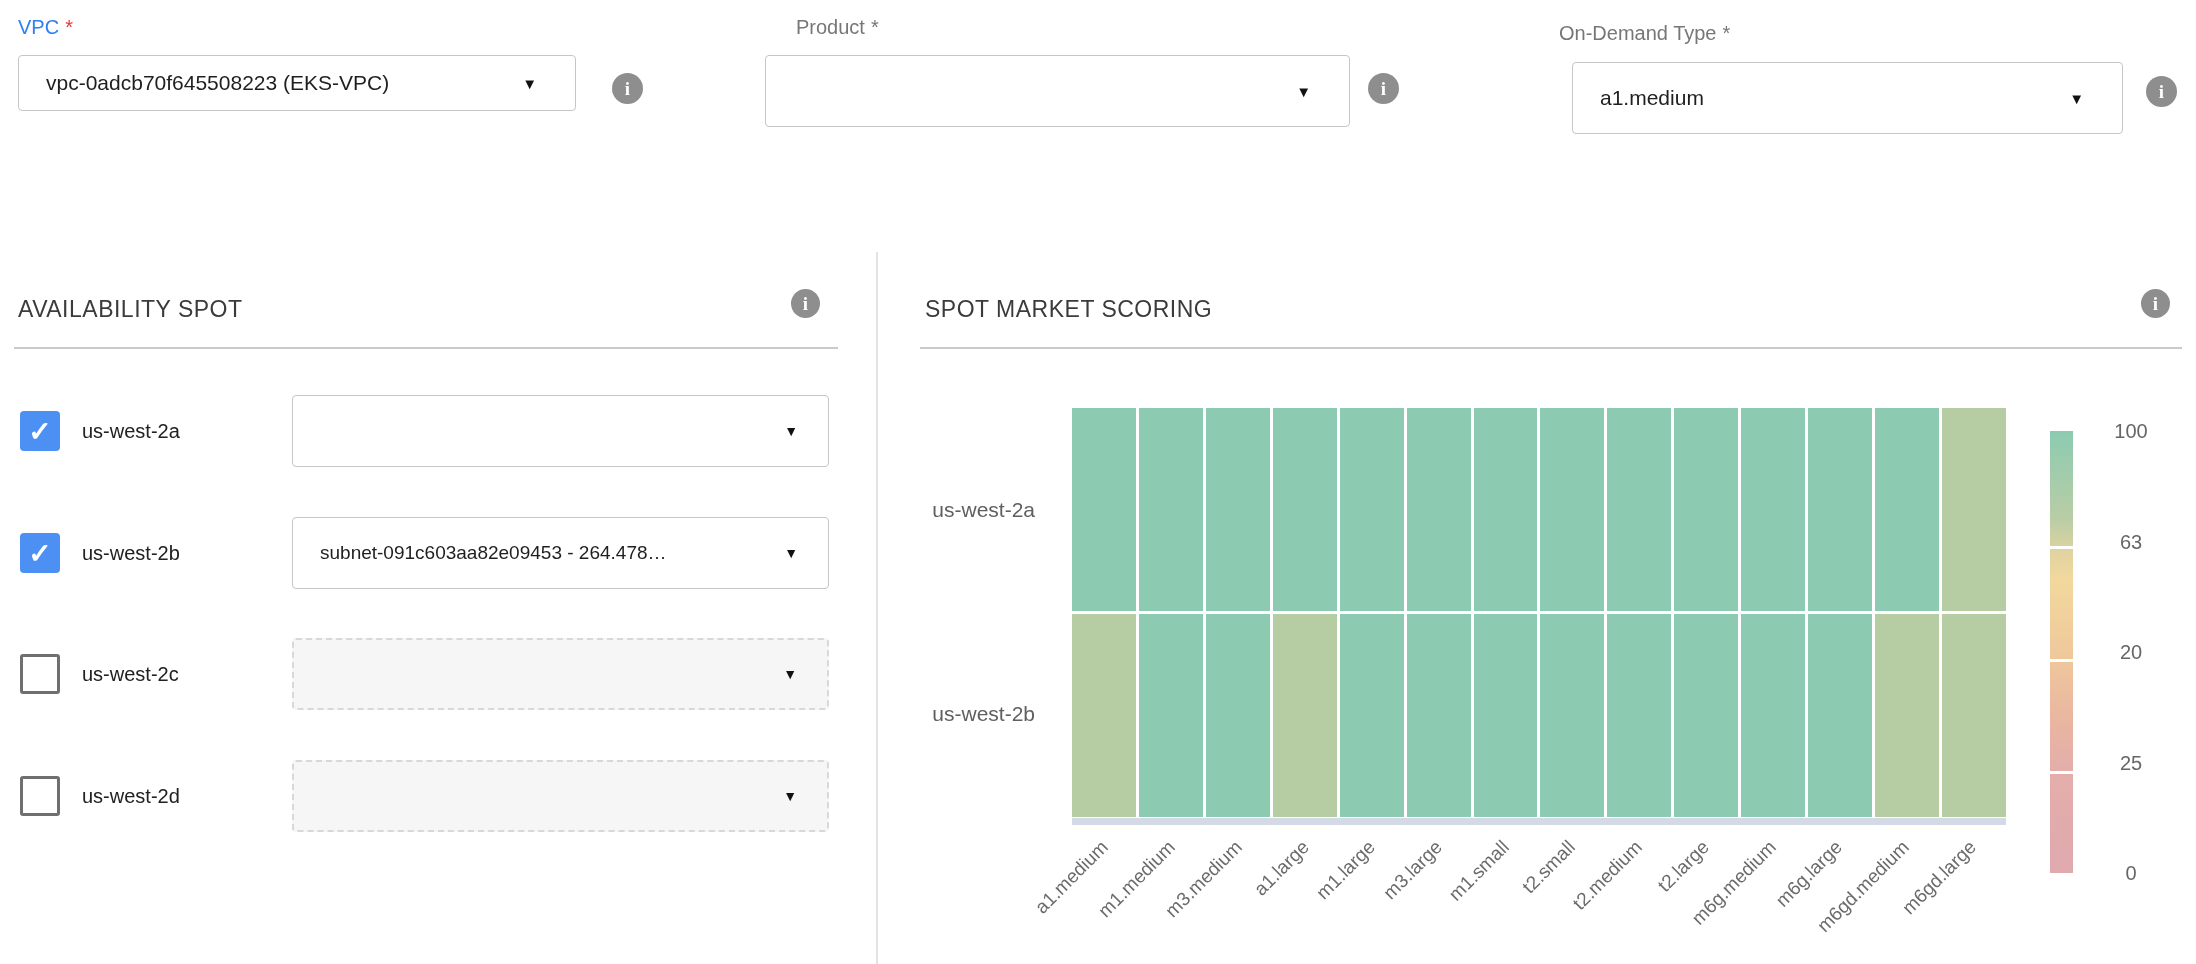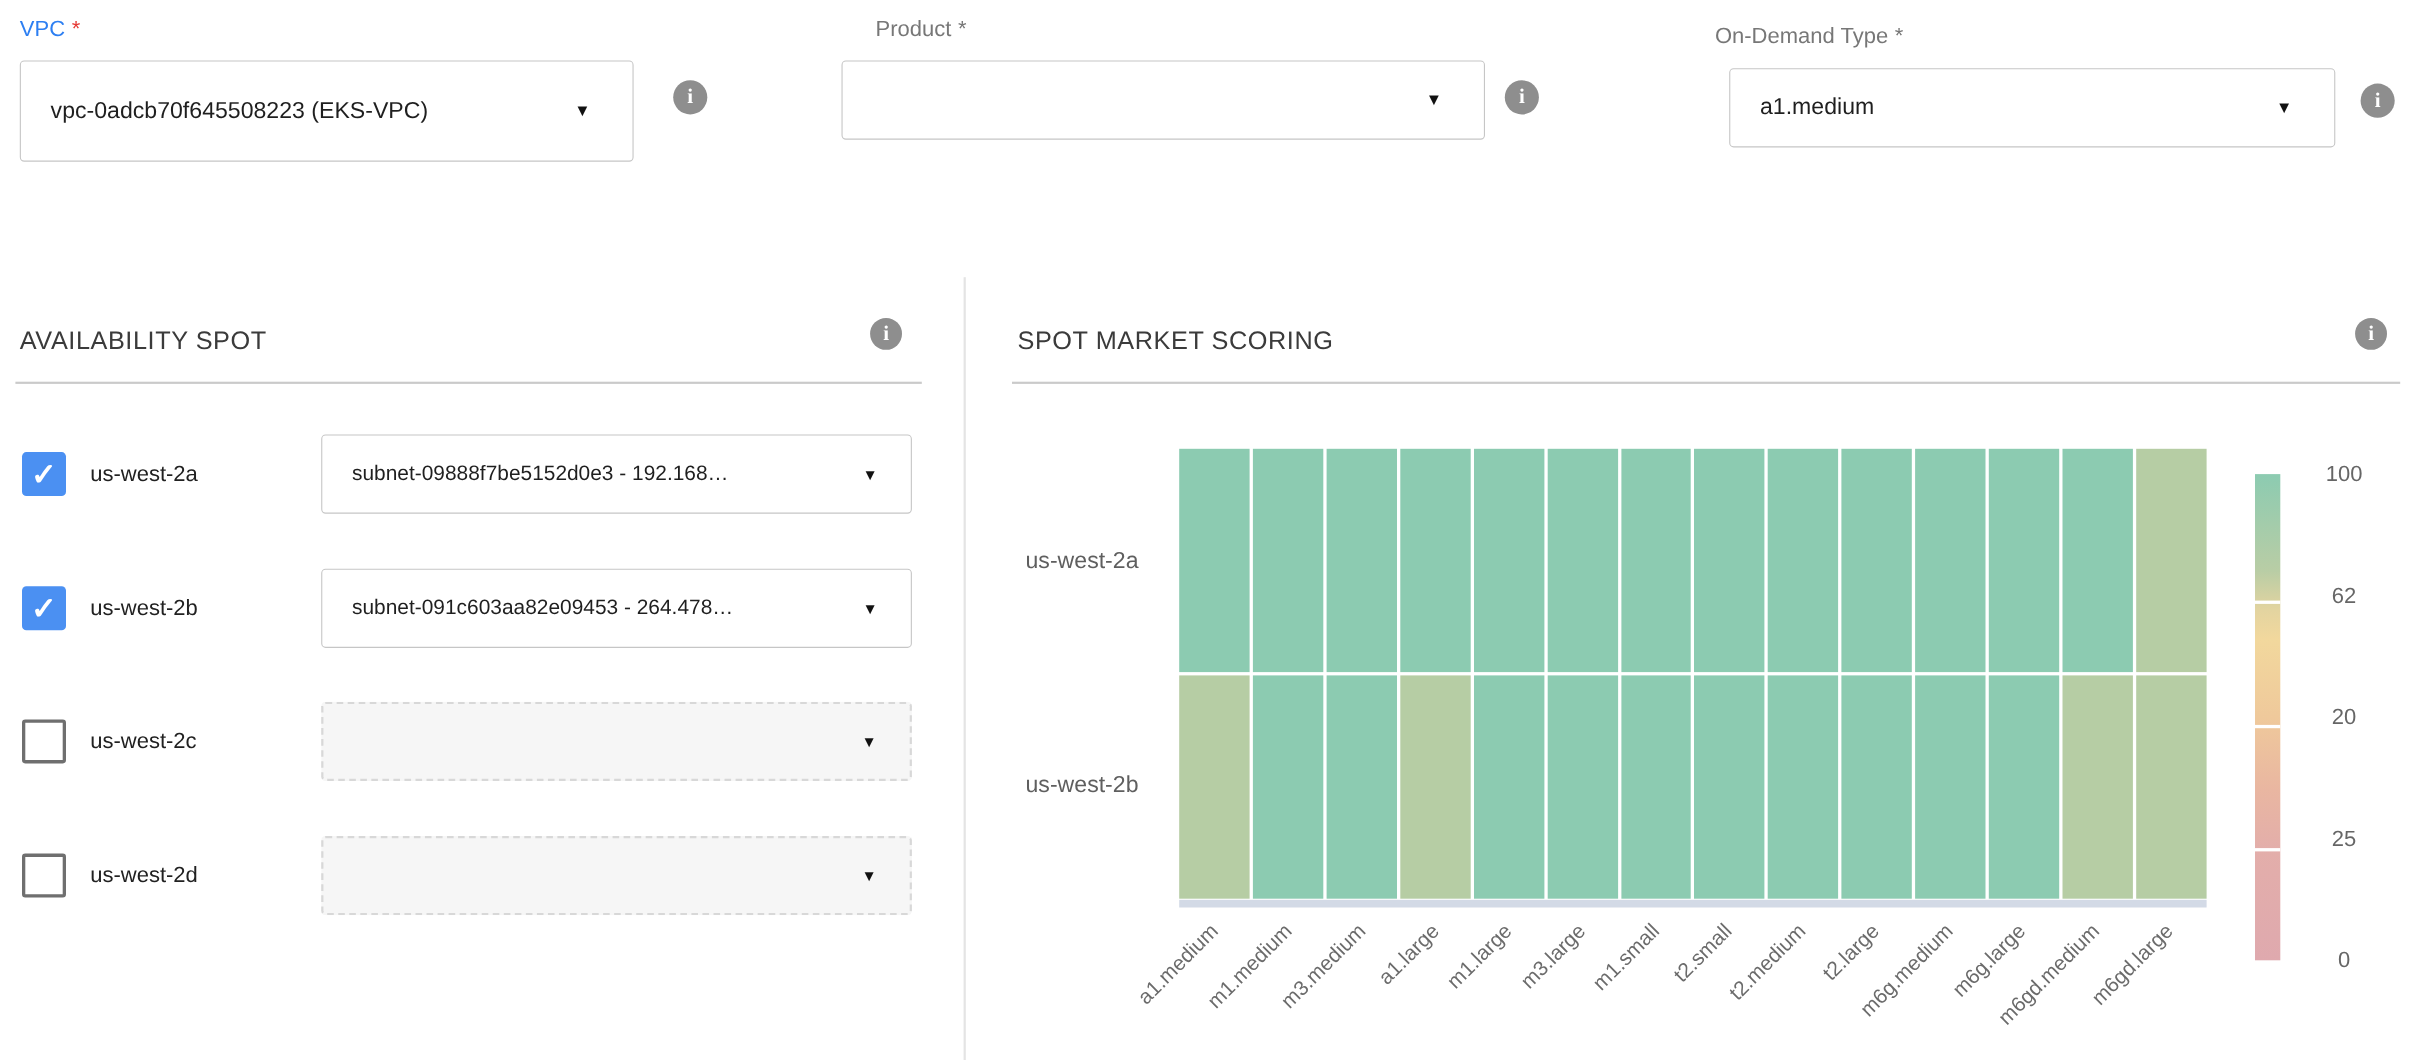--- a/index.html
+++ b/index.html
@@ -60,21 +60,21 @@
                line-height:26px;text-align:center;}
 </style>
 </head>
 <body>
 
 <div id="app">
 
   <div class="fld-label active" style="left:18px;top:16px;">
     <span>VPC</span><span class="req">*</span>
   </div>
-  <div class="select" style="left:18px;top:55px;width:558px;height:92px;">
+  <div class="select" style="left:18px;top:55px;width:558px;height:56px;">
     <span class="val">vpc-0adcb70f645508223 (EKS-VPC)</span>
     <span class="caret">▼</span>
   </div>
   <div class="info" style="left:612px;top:73px;">i</div>
 
   <div class="fld-label" style="left:748px;top:16px;margin-left:48px;">
     <span>Product</span><span class="req">*</span>
   </div>
   <div class="select" style="left:765px;top:55px;width:585px;height:72px;">
     <span class="caret">▼</span>
@@ -93,21 +93,20 @@
   <div class="vdivider" style="left:876px;top:252px;height:712px;"></div>
 
   <div class="section-title" style="left:18px;top:296px;">AVAILABILITY SPOT</div>
   <div class="info" style="left:791px;top:289px;width:29px;height:29px;">i</div>
   <div class="hr" style="left:14px;top:347px;width:824px;"></div>
   <div id="az-rows">
       <div class="az-row" style="top: 395px;">
         <div class="cb checked">✓</div>
         <div class="az-zone">us-west-2a</div>
         <div class="select az-select">
-          <span class="val">subnet-09888f7be5152d0e3 - 192.168…</span>
           <span class="caret">▼</span>
         </div>
       </div>
       <div class="az-row" style="top: 517px;">
         <div class="cb checked">✓</div>
         <div class="az-zone">us-west-2b</div>
         <div class="select az-select">
           <span class="val">subnet-091c603aa82e09453 - 264.478…</span>
           <span class="caret">▼</span>
         </div>
@@ -186,19 +185,19 @@
       <div class="xlabel" style="left: 1822.64px; top: 831px;">m6gd.large</div>
     </div>
 
   <div id="legend-bar" style="background: linear-gradient(rgb(140, 203, 177) 0%, rgb(185, 205, 165) 20%, rgb(227, 212, 160) 28%, rgb(242, 216, 157) 34%, rgb(239, 201, 155) 50%, rgb(233, 182, 161) 65%, rgb(227, 174, 170) 77%, rgb(223, 169, 174) 100%);">
       <div class="legend-sep" style="top: 26%;"></div>
       <div class="legend-sep" style="top: 51.5%;"></div>
       <div class="legend-sep" style="top: 77%;"></div>
     </div>
   <div id="legend-ticks">
       <div class="legend-tick" style="top: 418px;">100</div>
-      <div class="legend-tick" style="top: 528.5px;">62</div>
+      <div class="legend-tick" style="top: 528.5px;">63</div>
       <div class="legend-tick" style="top: 639px;">20</div>
       <div class="legend-tick" style="top: 749.5px;">25</div>
       <div class="legend-tick" style="top: 860px;">0</div>
     </div>
 
 </div>
 
 </body></html>

